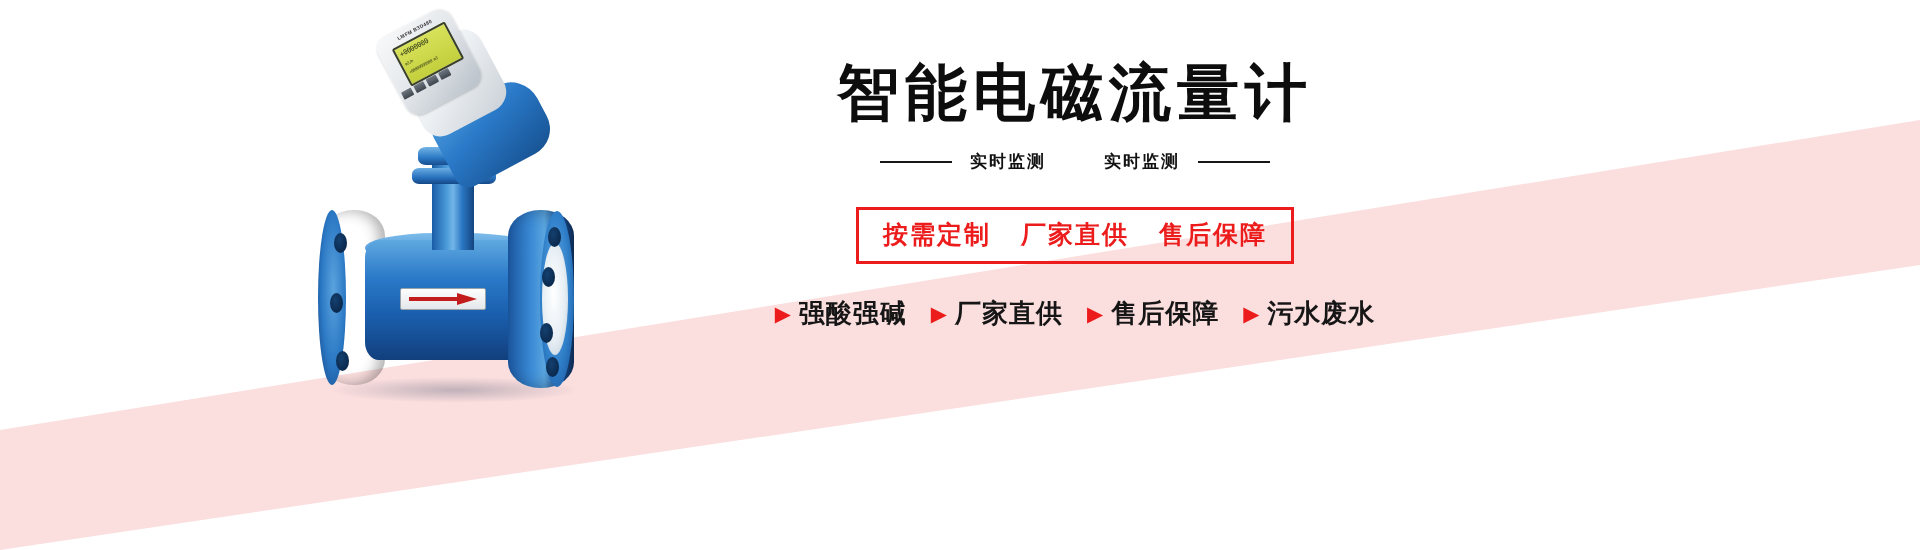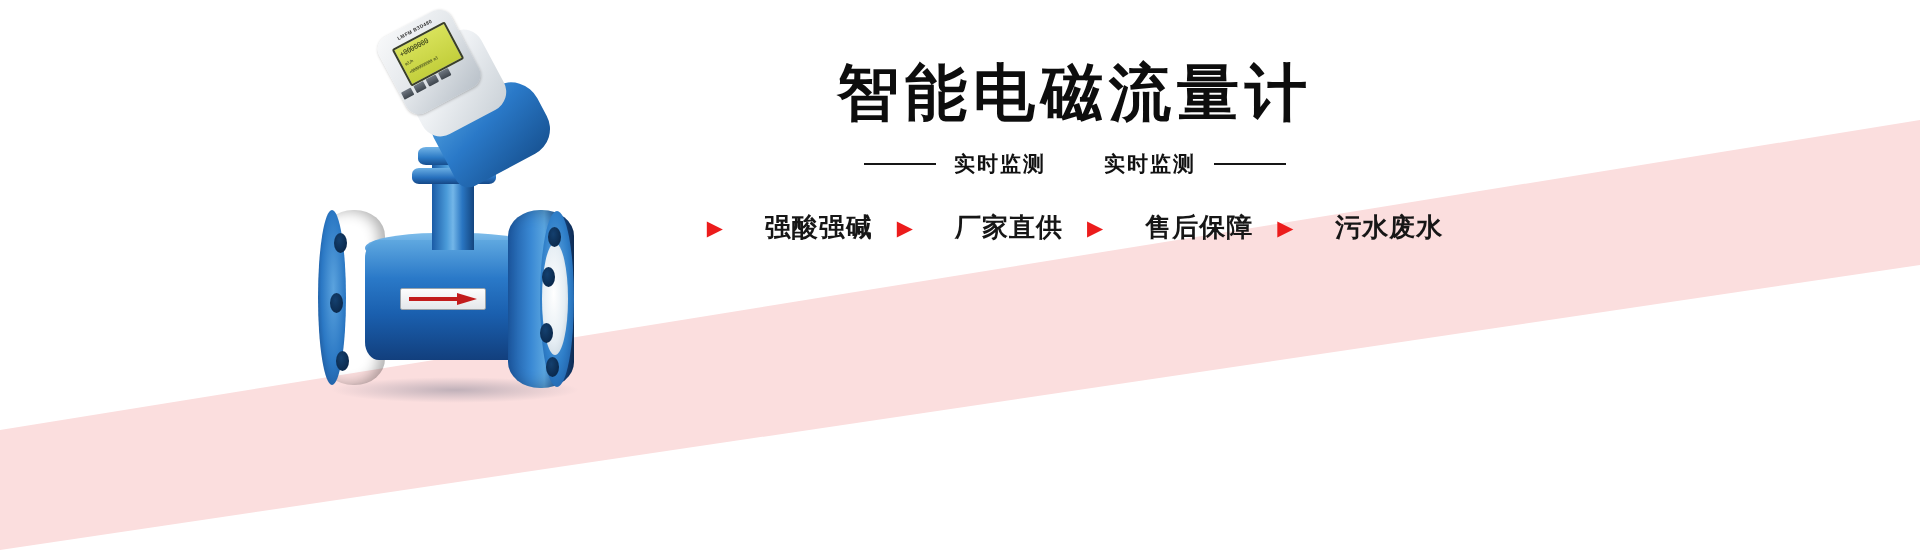--- a/index.html
+++ b/index.html
@@ -233,21 +233,21 @@
     justify-content:center;
     gap:18px;
     white-space:nowrap;
   }
   .subline .rule {
     display:block;
     width:72px; height:2px;
     background:#161616;
   }
   .subline .sub-text {
-    font-size:21px;
+    font-size:17px;
     font-weight:bold;
     color:#111111;
     letter-spacing:2px;
   }
   .subline .sub-gap { display:inline-block; width:22px; }
 
   .promo-wrap {
     margin-top:34px;
     display:flex;
     justify-content:center;
@@ -287,21 +287,20 @@
     color:#ec1c1c;
     font-size:21px;
     line-height:1;
     display:inline-block;
   }
   .feat-label {
     font-size:26px;
     font-weight:bold;
     color:#161616;
     letter-spacing:1px;
-    margin-left:34px;
   }
 </style>
 </head>
 <body>
 
 <div id="banner">
 
   <svg class="pink-band" width="1920" height="550" viewBox="0 0 1920 550" preserveAspectRatio="none">
     <polygon points="0,550 0,430 1920,120 1920,265" fill="#fbdede"></polygon>
     <polygon points="1560,0 1920,0 1920,128 1210,250" fill="#fbdede" opacity="0"></polygon>
@@ -366,20 +365,27 @@
     <div class="headline">智能电磁流量计</div>
 
     <div class="subline">
       <span class="rule"></span>
       <span class="sub-text">实时监测</span>
       <span class="sub-gap"></span>
       <span class="sub-text">实时监测</span>
       <span class="rule"></span>
     </div>
 
+    <div class="promo-wrap">
+      <div class="promo-box">
+        <span class="promo-item">按需定制</span>
+        <span class="promo-item">厂家直供</span>
+        <span class="promo-item">售后保障</span>
+      </div>
+    </div>
 
     <div class="feature-row">
       <span class="feature-item">
         <span class="feat-arrow">▶</span>
         <span class="feat-label">强酸强碱</span>
       </span>
       <span class="feature-item">
         <span class="feat-arrow">▶</span>
         <span class="feat-label">厂家直供</span>
       </span>

